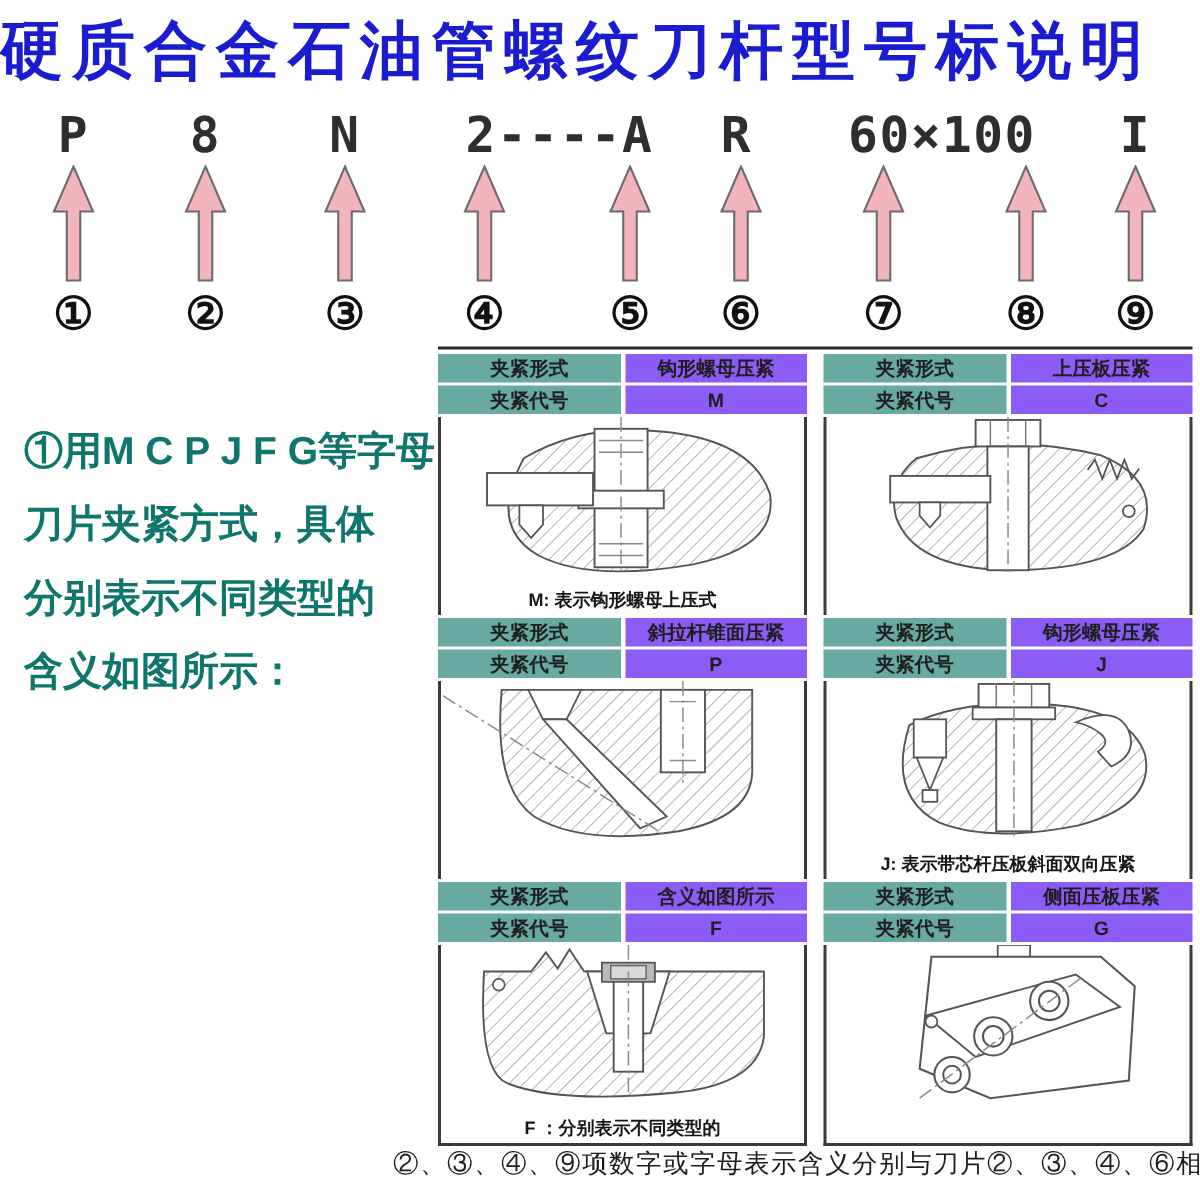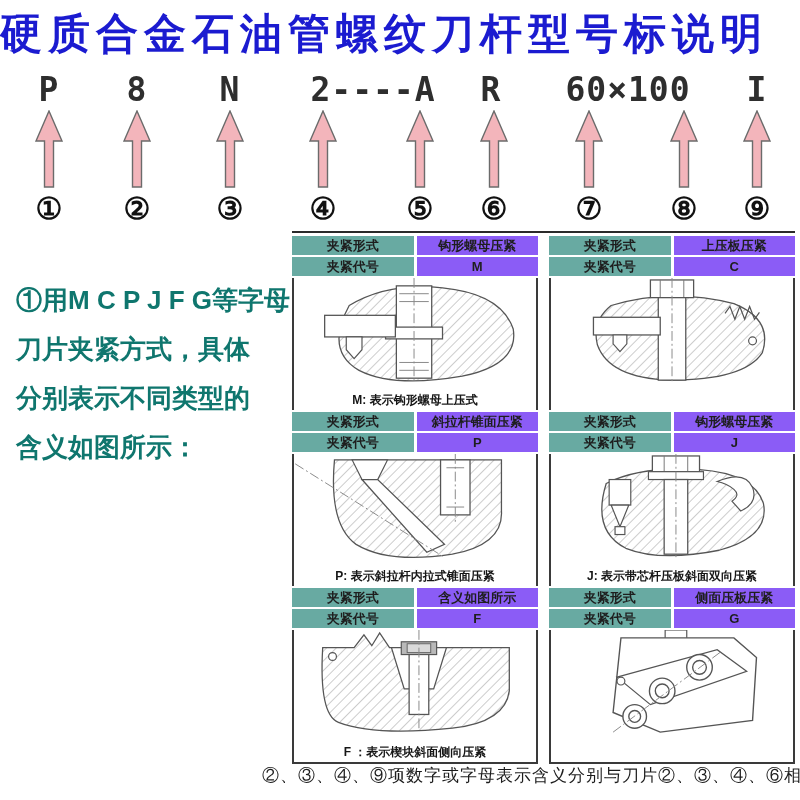--- a/index.html
+++ b/index.html
@@ -205,21 +205,20 @@
             </pattern>
           </defs>
         <path d="M40,6 H210 V58 Q212,92 160,102 Q95,112 62,92 Q34,72 40,6 Z" fill="url(#hp)" stroke="#555" stroke-width="1.3"></path>
         <path d="M58,6 h36 l-10,20 h-16 Z" fill="#fff" stroke="#555" stroke-width="1.2"></path>
         <polygon points="68,26 84,26 152,92 134,100" fill="#fff" stroke="#555" stroke-width="1.3"></polygon>
         <rect x="148" y="6" width="30" height="56" fill="#fff" stroke="#555" stroke-width="1.3"></rect>
         <path d="M154,14 h18 M154,54 h18" stroke="#888" stroke-width="1" fill="none"></path>
         <line x1="163" y1="0" x2="163" y2="72" stroke="#8a8a8a" stroke-width="1" stroke-dasharray="10,3,2,3"></line>
         <line x1="70,10" y1="10" x2="150" y2="104" stroke="#8a8a8a" stroke-width="1" stroke-dasharray="10,3,2,3"></line>
       </svg>
-      <div class="caption">P: 表示斜拉杆内拉式锥面压紧</div>
     </div>
   </div>
 
   <div class="panel p4">
     <div class="phead">
       <div class="hrow">
         <div class="cell teal">夹紧形式</div>
         <div class="cell lav">钩形螺母压紧</div>
       </div>
       <div class="hrow">
@@ -269,21 +268,21 @@
             </pattern>
           </defs>
         <path d="M28,18 L60,18 L70,5 L78,16 L86,3 L96,18 L218,18 L218,62 Q214,94 160,100 Q80,108 44,94 Q24,86 28,18 Z" fill="url(#hf)" stroke="#555" stroke-width="1.3"></path>
         <circle cx="38" cy="27" r="4" fill="#fff" stroke="#555" stroke-width="1.2"></circle>
         <polygon points="98,18 154,18 141,60 111,60" fill="#fff" stroke="#555" stroke-width="1.3"></polygon>
         <rect x="116" y="20" width="20" height="66" fill="#fff" stroke="#555" stroke-width="1.3"></rect>
         <rect x="108" y="12" width="36" height="13" fill="#b9b9b9" stroke="#555" stroke-width="1.2"></rect>
         <rect x="114" y="14" width="24" height="9" fill="#d9d9d9" stroke="#666" stroke-width="1"></rect>
         <line x1="126" y1="0" x2="126" y2="100" stroke="#8a8a8a" stroke-width="1" stroke-dasharray="10,3,2,3"></line>
       </svg>
-      <div class="caption">F ：表示楔块斜面侧向压紧</div>
+      <div class="caption">F ：分别表示不同类型的</div>
     </div>
   </div>
 
   <div class="panel p6 bb">
     <div class="phead">
       <div class="hrow">
         <div class="cell teal">夹紧形式</div>
         <div class="cell lav">侧面压板压紧</div>
       </div>
       <div class="hrow">

